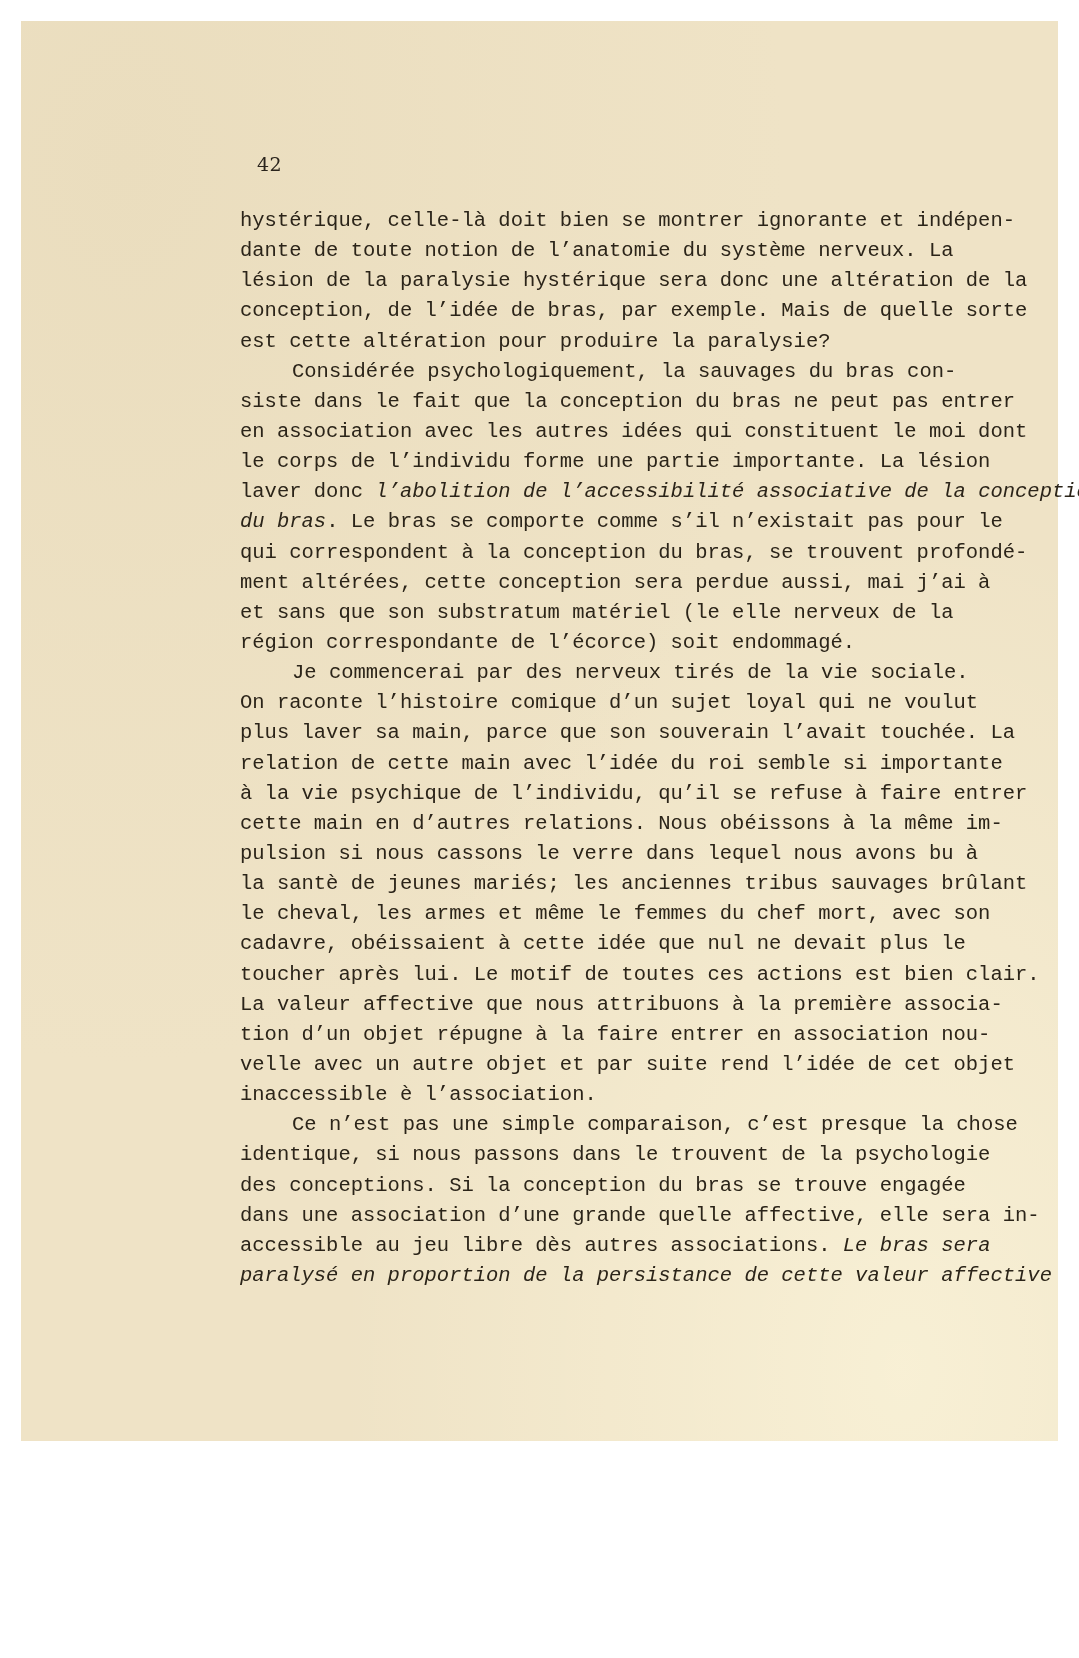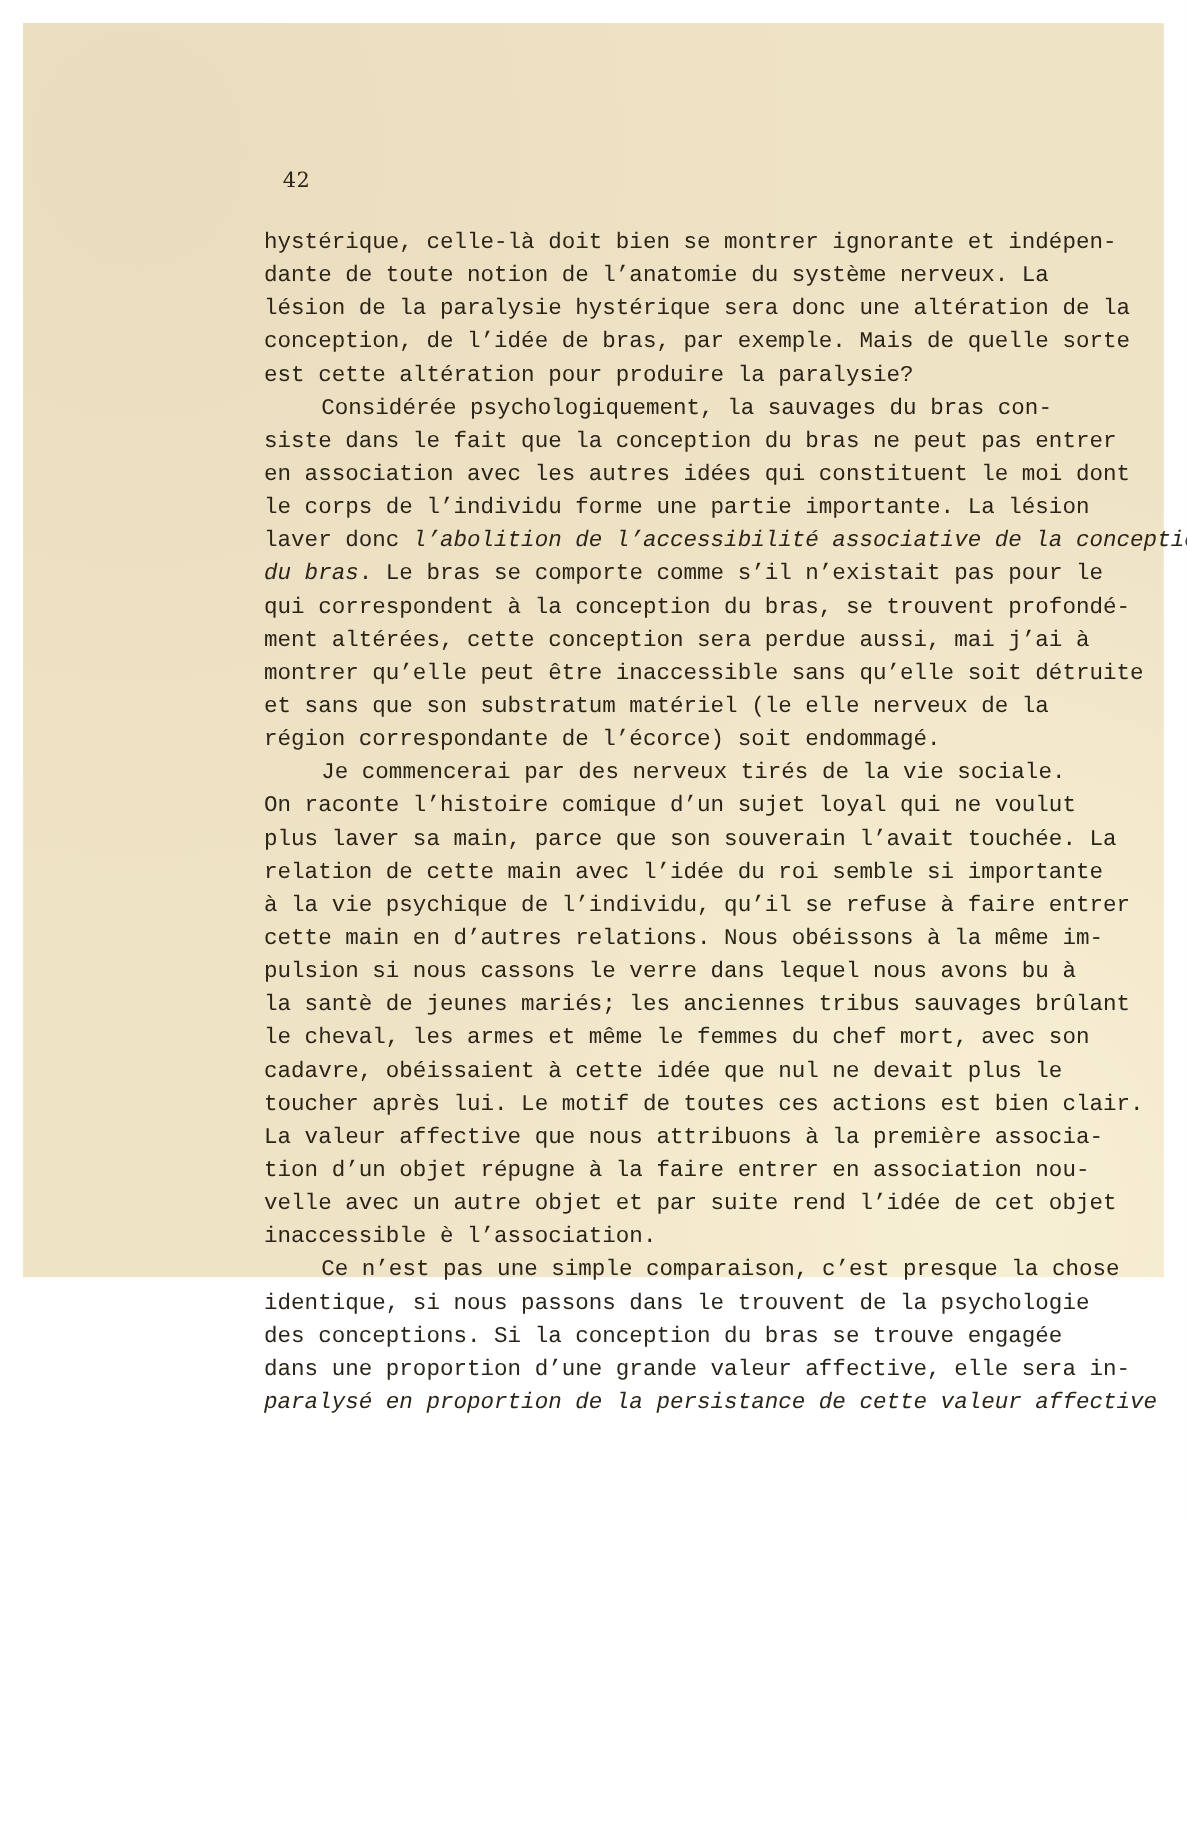--- a/index.html
+++ b/index.html
@@ -1,21 +1,21 @@
 <!DOCTYPE html>
 <html><head>
 <meta charset="utf-8">
 <style>
   html, body { margin: 0; padding: 0; }
   body {
     width: 1079px; height: 1658px; background: #ffffff;
     position: relative; overflow: hidden;
   }
   .page {
-    position: absolute; left: 21px; top: 21px; width: 1037px; height: 1140px;
+    position: absolute; left: 21px; top: 21px; width: 1037px; height: 1420px;
     background: #efe3c6;
     background-image:
       radial-gradient(ellipse at 85% 95%, rgba(255,250,225,0.55), rgba(255,250,225,0) 45%),
       radial-gradient(ellipse at 10% 10%, rgba(225,210,175,0.35), rgba(225,210,175,0) 50%);
   }
   .folio {
     position: absolute; left: 236px; top: 132px;
     font-family: "DejaVu Serif", serif; font-size: 19px; color: #2a241c;
     letter-spacing: 0.5px;
   }
@@ -47,21 +47,20 @@
       </div>
       <div>
         <span class="line indent"><span>Considérée psychologiquement, la sauvages du bras con-</span></span>
         <span class="line"><span>siste dans le fait que la conception du bras ne peut pas entrer</span></span>
         <span class="line"><span>en association avec les autres idées qui constituent le moi dont</span></span>
         <span class="line"><span>le corps de l’individu forme une partie importante. La lésion</span></span>
         <span class="line"><span>laver donc </span><span class="it">l’abolition de l’accessibilité associative de la conception</span></span>
         <span class="line"><span class="it">du bras</span><span>. Le bras se comporte comme s’il n’existait pas pour le</span></span>
         <span class="line"><span>qui correspondent à la conception du bras, se trouvent profondé-</span></span>
         <span class="line"><span>ment altérées, cette conception sera perdue aussi, mai j’ai à</span></span>
-        <span class="line"><span>montrer qu’elle peut être inaccessible sans qu’elle soit détruite</span></span>
         <span class="line"><span>et sans que son substratum matériel (le elle nerveux de la</span></span>
         <span class="line last"><span>région correspondante de l’écorce) soit endommagé.</span></span>
       </div>
       <div>
         <span class="line indent"><span>Je commencerai par des nerveux tirés de la vie sociale.</span></span>
         <span class="line"><span>On raconte l’histoire comique d’un sujet loyal qui ne voulut</span></span>
         <span class="line"><span>plus laver sa main, parce que son souverain l’avait touchée. La</span></span>
         <span class="line"><span>relation de cette main avec l’idée du roi semble si importante</span></span>
         <span class="line"><span>à la vie psychique de l’individu, qu’il se refuse à faire entrer</span></span>
         <span class="line"><span>cette main en d’autres relations. Nous obéissons à la même im-</span></span>
@@ -72,17 +71,18 @@
         <span class="line"><span>toucher après lui. Le motif de toutes ces actions est bien clair.</span></span>
         <span class="line"><span>La valeur affective que nous attribuons à la première associa-</span></span>
         <span class="line"><span>tion d’un objet répugne à la faire entrer en association nou-</span></span>
         <span class="line"><span>velle avec un autre objet et par suite rend l’idée de cet objet</span></span>
         <span class="line last"><span>inaccessible è l’association.</span></span>
       </div>
       <div>
         <span class="line indent"><span>Ce n’est pas une simple comparaison, c’est presque la chose</span></span>
         <span class="line"><span>identique, si nous passons dans le trouvent de la psychologie</span></span>
         <span class="line"><span>des conceptions. Si la conception du bras se trouve engagée</span></span>
-        <span class="line"><span>dans une proportion d’une grande valeur affective, elle sera in-</span></span>
+        <span class="line"><span>dans une association d’une grande quelle affective, elle sera in-</span></span>
+        <span class="line"><span>accessible au jeu libre dès autres associations. </span><span class="it">Le bras sera</span></span>
         <span class="line"><span class="it">paralysé en proportion de la persistance de cette valeur affective</span></span>
       </div>
     </div>
 </div>
 
 </body></html>

